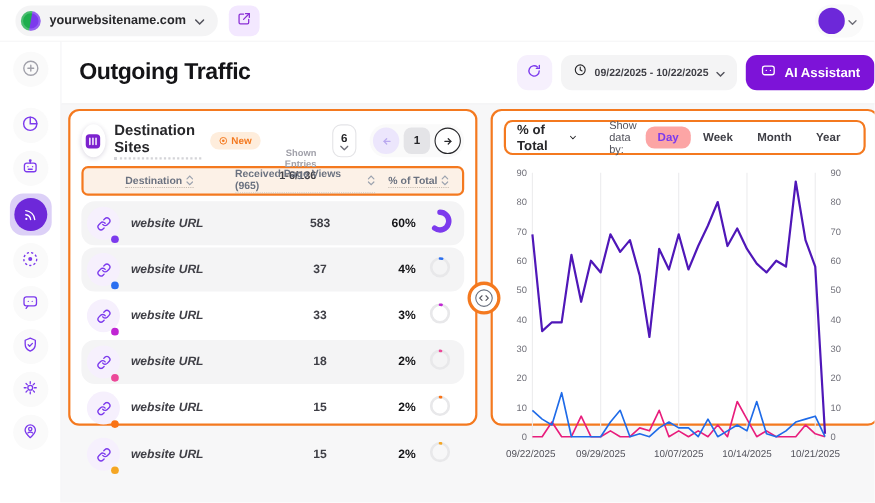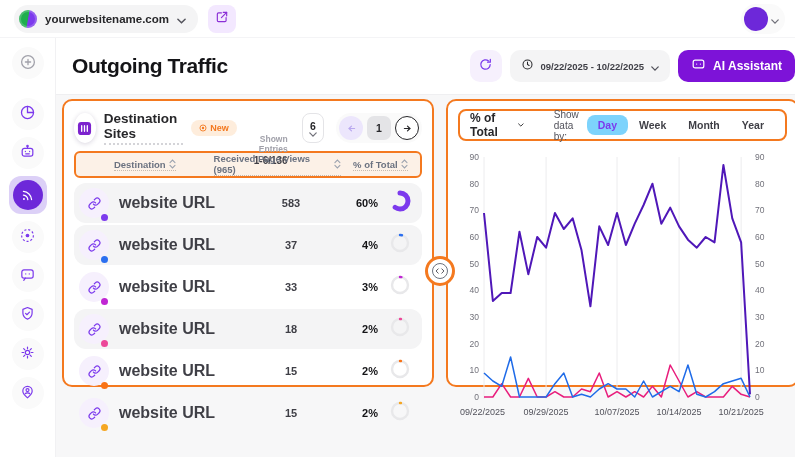--- a/index.html
+++ b/index.html
@@ -65,32 +65,32 @@
   
   .col-head { display:grid; grid-template-columns:40% 37% 23%; align-items:center; border:2px solid #f4791f; background:#fcf1e7; border-radius:6px; height:27px; margin:4px 0 5px;}
   .col-label { justify-self:center; display:flex; align-items:center; gap:3px; font-size:9.5px; font-weight:700; color:#6b7280; border-bottom:1px dotted #c4bab0; cursor:pointer;}
 
   
   .row { display:grid; grid-template-columns:1fr 76px 54px 34px; align-items:center; height:40px; border-radius:12px; margin-bottom:2px; padding:0 5px; cursor:pointer;}
   .row.shaded { background:#f4f4f5; }
   .row-id { display:flex; align-items:center; gap:10px;}
   .row-icon { position:relative; width:30px; height:30px; border-radius:50%; background:#f6f0fd; display:grid; place-items:center;}
   .row-dot { position:absolute; bottom:-3px; right:1px; width:7px; height:7px; border-radius:50%;}
-  .row-label { font-size:16px; font-weight:600; color:#3f3f46;}
+  .row-label { font-size:11px; font-weight:600; color:#3f3f46;font-style:italic;}
   .row-views { text-align:center; font-size:11px; font-weight:600; color:#3f3f46;}
   .row-pct { text-align:right; font-size:11px; font-weight:800; color:#141417; padding-right:5px;}
   .row-donut { justify-self:center; }
 
   
   .rp-controls { display:flex; align-items:center; border:2px solid #f4791f; border-radius:8px; height:32px; padding:0 10px;}
   .metric { display:flex; align-items:center; gap:16px; font-size:12px; font-weight:800; color:#27272a; cursor:pointer; padding-right:10px;}
   .sdb-label { font-size:10px; font-weight:400; color:#52525b; margin-left:20px;}
   .tabs { flex:1; display:flex; justify-content:space-between; align-items:center; margin-left:8px;}
   .tab { font-size:10.5px; font-weight:700; color:#3f3f46; padding:4px 11px; border-radius:8px; background:transparent; border:none; cursor:pointer; font-family:inherit;}
-  .tab.active { background:#7dd3fc; color:#7c3aed;}
+  .tab.active { background:#fca5a5; color:#7c3aed;}
   .chart-wrap { margin-top:6px; }
 
   
   .handle { position:absolute; left:369px; top:161px; width:30px; height:30px; border-radius:50%; background:#fff; border:3px solid #f4791f; display:grid; place-items:center; z-index:6; cursor:pointer;}
   .handle-inner { width:16px; height:16px; border-radius:50%; border:1px solid #6b7280; display:grid; place-items:center; background:#fff;}
 </style>
 </head>
 <body>
 
 <div class="topbar">

